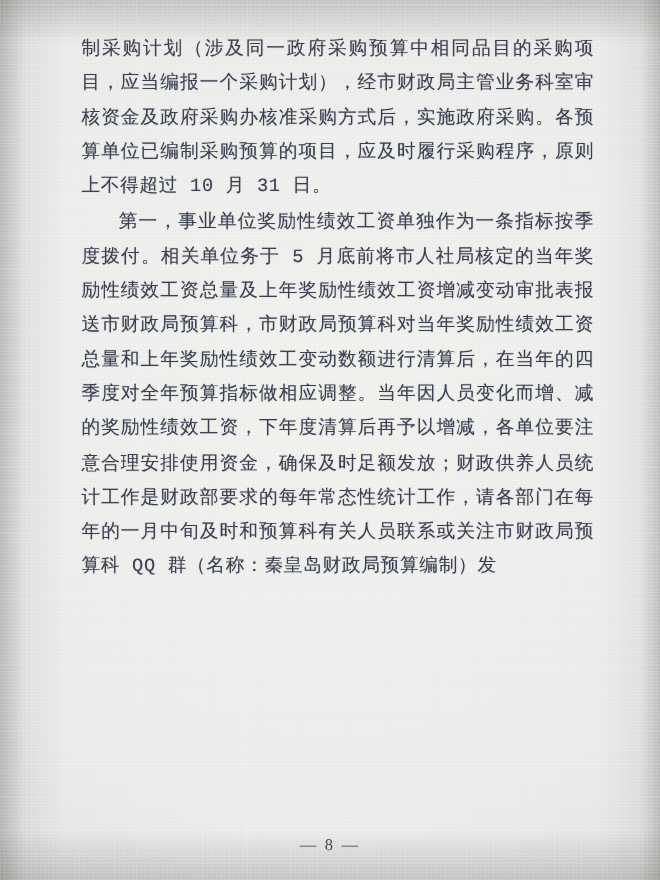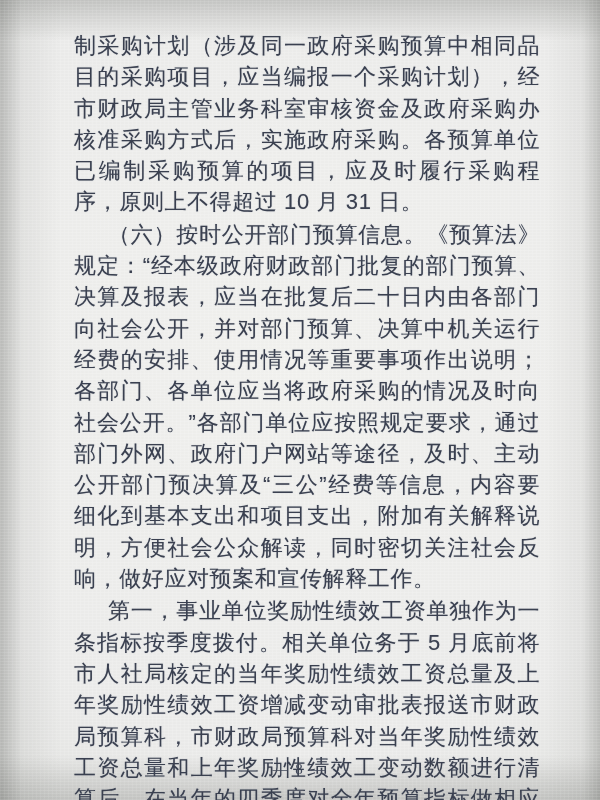--- a/index.html
+++ b/index.html
@@ -48,27 +48,27 @@
 
   #text-block {
     position: absolute;
     left: 74px;
     top: 30px;
     width: 466px;
     z-index: 3;
   }
   p {
     margin: 0 0 1px 0;
-    font-size: 22px;
+    font-size: 17px;
     line-height: 31.3px;
     color: #3a4050;
     letter-spacing: 0.6px;
     text-align: justify;
     text-justify: inter-character;
-    font-family: Liberation Sans, sans-serif;
+    font-family: Liberation Mono, monospace;
     text-shadow: 0 0 1.1px rgba(70,80,100,0.35);
   }
   p.indent { text-indent: 34px; }
   p.heading {
     text-indent: 34px;
     font-weight: bold;
     color: #333a4c;
   }
 
   
@@ -85,19 +85,18 @@
     font-family: "Liberation Serif", serif;
   }
 </style>
 </head>
 <body>
 
 <div id="page">
 
   <div id="text-block">
     <p class="">制采购计划（涉及同一政府采购预算中相同品目的采购项目，应当编报一个采购计划），经市财政局主管业务科室审核资金及政府采购办核准采购方式后，实施政府采购。各预算单位已编制采购预算的项目，应及时履行采购程序，原则上不得超过 10 月 31 日。</p>
-    <p class="indent">（六）按时公开部门预算信息。《预算法》规定：“经本级政府财政部门批复的部门预算、决算及报表，应当在批复后二十日内由各部门向社会公开，并对部门预算、决算中机关运行经费的安排、使用情况等重要事项作出说明；各部门、各单位应当将政府采购的情况及时向社会公开。”各部门单位应按照规定要求，通过部门外网、政府门户网站等途径，及时、主动公开部门预决算及“三公”经费等信息，内容要细化到基本支出和项目支出，附加有关解释说明，方便社会公众解读，同时密切关注社会反响，做好应对预案和宣传解释工作。</p>
     <p class="indent">第一，事业单位奖励性绩效工资单独作为一条指标按季度拨付。相关单位务于 5 月底前将市人社局核定的当年奖励性绩效工资总量及上年奖励性绩效工资增减变动审批表报送市财政局预算科，市财政局预算科对当年奖励性绩效工资总量和上年奖励性绩效工变动数额进行清算后，在当年的四季度对全年预算指标做相应调整。当年因人员变化而增、减的奖励性绩效工资，下年度清算后再予以增减，各单位要注意合理安排使用资金，确保及时足额发放；财政供养人员统计工作是财政部要求的每年常态性统计工作，请各部门在每年的一月中旬及时和预算科有关人员联系或关注市财政局预算科 QQ 群（名称：秦皇岛财政局预算编制）发</p>
   </div>
 
   <div id="footer">— 8 —</div>
 
 </div>
 
 </body></html>

